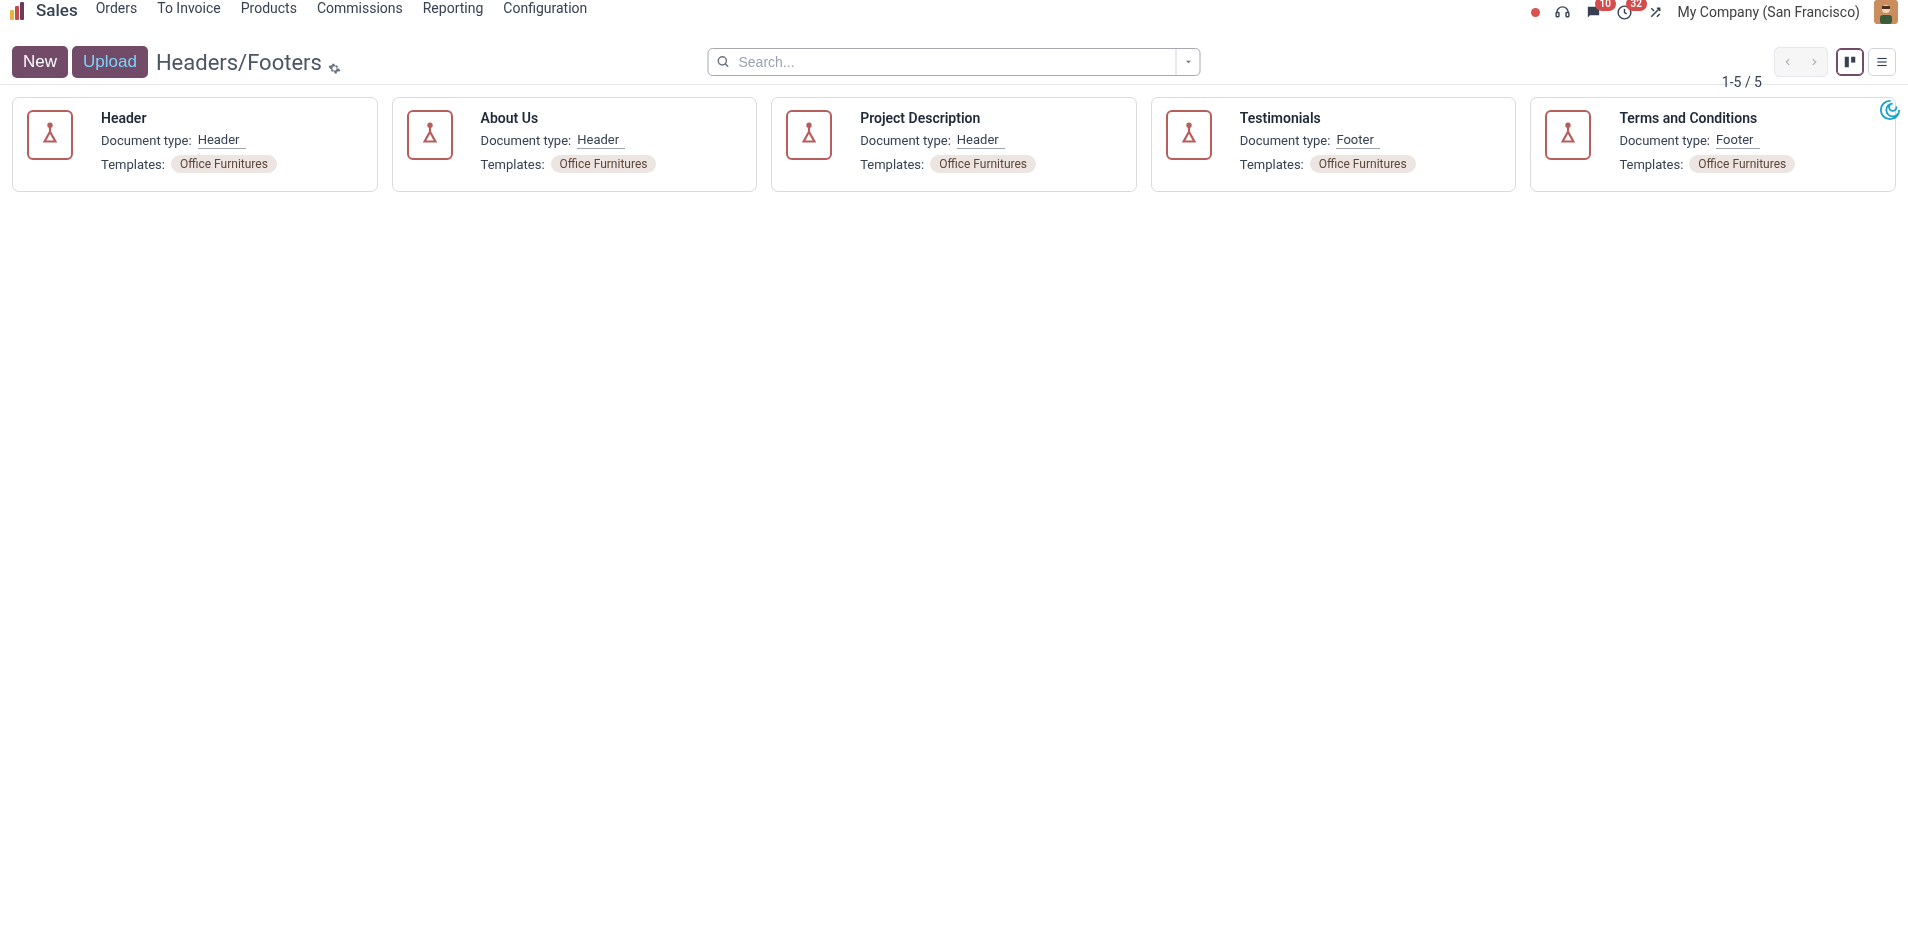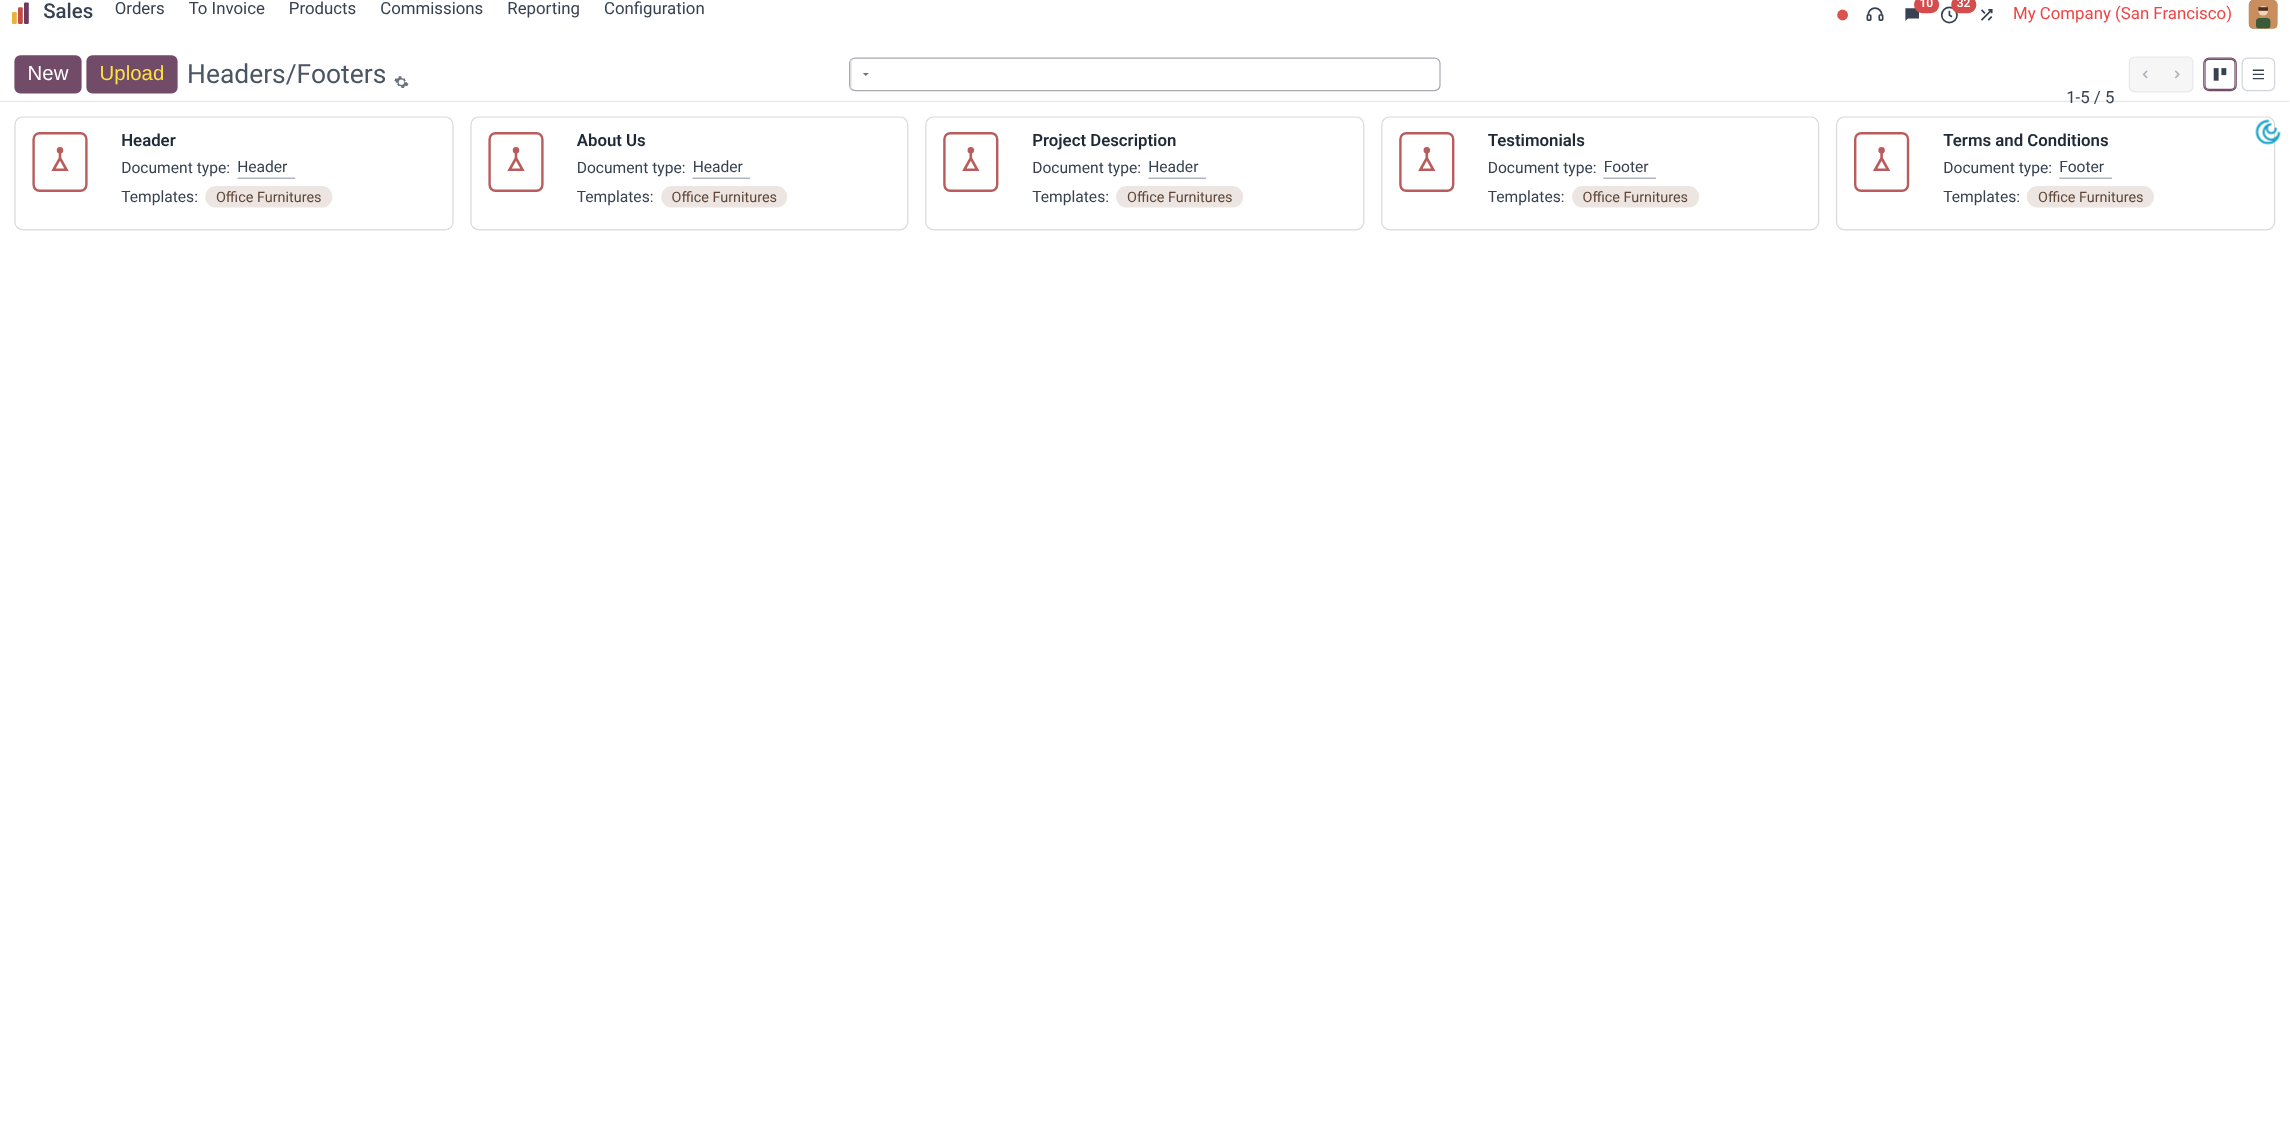--- a/index.html
+++ b/index.html
@@ -12,28 +12,28 @@
     .app-logo .bar2 { width: 4px; height: 14px; background: #c74a4a; border-radius: 1px; }
     .app-logo .bar3 { width: 4px; height: 18px; background: #6b3b5c; border-radius: 1px; }
     .app-name { font-size: 17px; font-weight: 500; color: #374151; margin-right: 18px; }
     .nav-items { display: flex; gap: 20px; }
     .nav-item { font-size: 14px; color: #374151; cursor: pointer; }
 
     .topnav-right { margin-left: auto; display: flex; align-items: center; gap: 14px; }
     .red-dot { width: 9px; height: 9px; background: #d9534f; border-radius: 50%; }
     .icon-btn { position: relative; display: flex; align-items: center; cursor: pointer; color: #374151; }
     .badge { position: absolute; top: -7px; left: 10px; background: #d44c4c; color: #fff; font-size: 10px; font-weight: 600; padding: 1px 5px; border-radius: 9px; line-height: 1.2; }
-    .company { font-size: 14px; color: #ef4444; }
+    .company { font-size: 14px; color: #404040; }
     .avatar { width: 24px; height: 24px; border-radius: 4px; background: linear-gradient(135deg, #8b5a3c, #d9a678); display: flex; align-items: center; justify-content: center; overflow: hidden; }
 
     
     .ctrlbar { display: flex; align-items: center; height: 44px; padding: 0 12px; }
     .btn { border: none; border-radius: 5px; padding: 6px 11px; font-size: 17px; font-weight: 400; cursor: pointer; }
     .btn-primary { background: #714b67; color: #fff; }
-    .btn-secondary { background: #714b67; color: #fde047; margin-left: 4px; }
+    .btn-secondary { background: #714b67; color: #7dd3fc; margin-left: 4px; }
     .breadcrumb { font-size: 22px; color: #4b5563; margin-left: 8px; display: flex; align-items: flex-end; gap: 6px; }
     .gear { color: #6b7280; }
 
     .search-wrap { position: absolute; left: 50%; transform: translateX(-50%); }
     .search { display: flex; align-items: center; width: 493px; height: 28px; border: 1px solid #a8a8b3; border-radius: 5px; background: #fff; }
     .search-input-area { flex: 1; display: flex; align-items: center; padding: 0 8px; gap: 8px; }
     .search-icon { color: #6b7280; }
     .search-input { border: none; outline: none; flex: 1; font-size: 14px; color: #374151; }
     .search-input::placeholder { color: #9ca3af; }
     .search-caret { width: 24px; display: flex; align-items: center; justify-content: center; border-left: 1px solid #d1d5db; height: 100%; color: #6b7280; cursor: pointer; }
@@ -129,20 +129,29 @@
     <span>Headers/Footers</span>
     <span class="gear">
       <svg width="13" height="13" viewBox="0 0 24 24" fill="#6b7280">
           <path d="M12 8a4 4 0 100 8 4 4 0 000-8zm9 4a7 7 0 01-.1 1.2l2 1.6-2 3.4-2.4-.9a7 7 0 01-2 1.2l-.4 2.5h-4l-.4-2.5a7 7 0 01-2-1.2l-2.4.9-2-3.4 2-1.6A7 7 0 013 12a7 7 0 01.1-1.2l-2-1.6 2-3.4 2.4.9a7 7 0 012-1.2L7.9 3h4l.4 2.5a7 7 0 012 1.2l2.4-.9 2 3.4-2 1.6c.1.4.1.8.1 1.2z"></path>
         </svg>
     </span>
   </div>
 
   <div class="search-wrap">
     <div class="search">
+      <div class="search-input-area">
+        <span class="search-icon">
+          <svg width="14" height="14" viewBox="0 0 24 24" fill="none" stroke="#6b7280" stroke-width="2.5">
+              <circle cx="10" cy="10" r="7"></circle>
+              <line x1="20" y1="20" x2="15" y2="15"></line>
+            </svg>
+        </span>
+        <input class="search-input" placeholder="Search..." style="">
+      </div>
       <div class="search-caret">
         <svg width="10" height="10" viewBox="0 0 24 24" fill="#6b7280">
             <path d="M6 9l6 6 6-6z"></path>
           </svg>
       </div>
     </div>
   </div>
 
   <div class="ctrlbar-right">
     <span class="pager-count">1-5 / 5</span>

